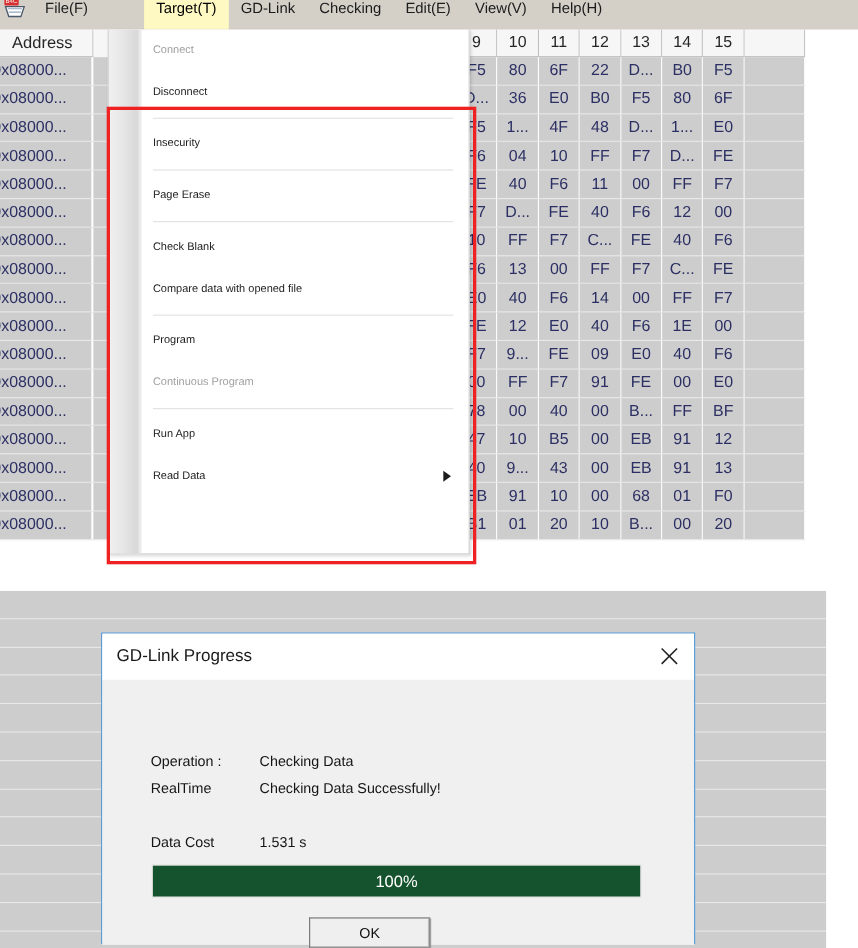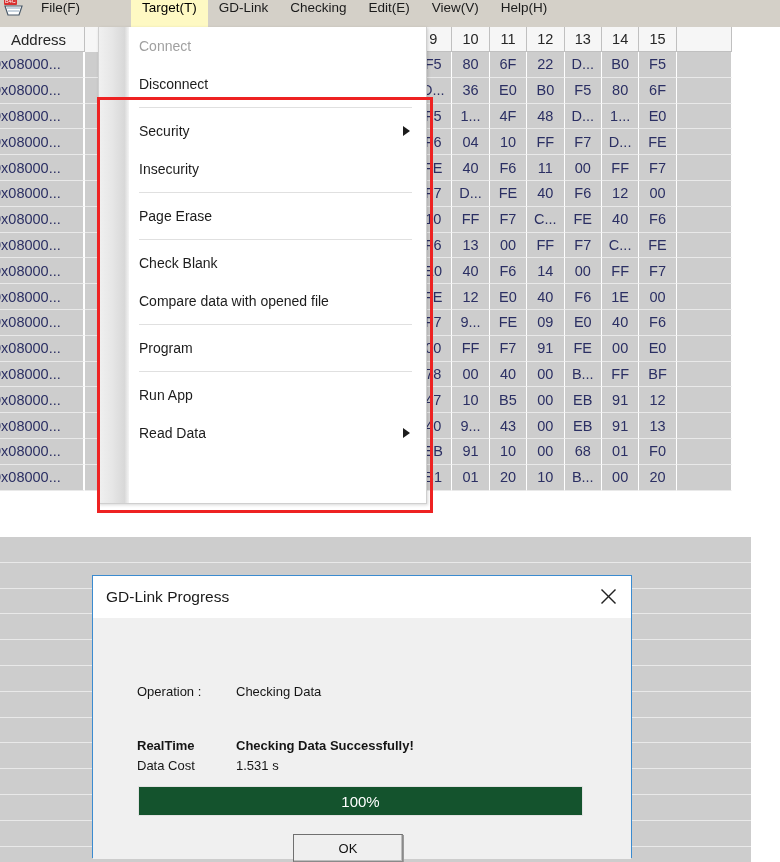--- a/index.html
+++ b/index.html
@@ -142,21 +142,21 @@
     position: absolute;
     left: 0; top: 0;
     width: 30px; height: 100%;
     background: linear-gradient(to right, #f0f0f0 0%, #e6e6e6 45%, #d8d8d8 85%, #f4f4f4 100%);
   }
   .mi {
     position: relative;
     height: 38px;
     line-height: 38px;
     padding-left: 40px;
-    font-size: 14px;
+    font-size: 10px;
     color: #1c1c1c;
     white-space: nowrap;
     z-index: 2;
   }
   .mi.disabled { color: #a0a0a0; }
   .mi .arrow {
     position: absolute;
     right: 16px; top: 50%;
     transform: translateY(-50%);
     width: 0; height: 0;
@@ -244,21 +244,21 @@
   }
   .field {
     position: absolute;
     font-size: 13px;
     color: #151515;
     white-space: nowrap;
   }
   .flabel { left: 44px; }
   .fvalue { left: 143px; }
   .row1 { top: 66px; }
-  .row2 { top: 120px; font-weight: bold; }
+  .row2 { top: 91px; }
   .row3 { top: 140px; }
 
   #progress-wrap {
     position: absolute;
     left: 45px; top: 168px;
     width: 445px; height: 30px;
     background: #e9e9e9;
     border: 1px solid #e2e2e2;
     box-sizing: border-box;
   }
@@ -273,21 +273,21 @@
     justify-content: center;
   }
   #progress-text {
     font-size: 15px;
     color: #ffffff;
     font-weight: 400;
   }
 
   #ok-button {
     position: absolute;
-    left: 200px; top: 216px;
+    left: 188px; top: 216px;
     width: 110px; height: 28px;
     background: #efefef;
     border: 1px solid #707070;
     border-right-color: #8a8a8a;
     border-bottom-color: #8a8a8a;
     box-shadow: inset -1px -1px 0 #bdbdbd, 1px 1px 0 #9a9a9a;
     box-sizing: border-box;
     display: flex;
     align-items: center;
     justify-content: center;
@@ -559,29 +559,29 @@
         </div>
       </div>
   </div>
 
   <div id="menu-panel">
     <div class="gutter"></div>
     <div id="menu-items">
         <div class="mi disabled"><span>Connect</span></div>
         <div class="mi"><span>Disconnect</span></div>
         <div class="msep"></div>
-        <div class="mi"><span>Security</span><span class="arrow"></span></div>
         <div class="mi"><span>Insecurity</span></div>
         <div class="msep"></div>
         <div class="mi"><span>Page Erase</span></div>
         <div class="msep"></div>
         <div class="mi"><span>Check Blank</span></div>
         <div class="mi"><span>Compare data with opened file</span></div>
         <div class="msep"></div>
         <div class="mi"><span>Program</span></div>
+        <div class="mi disabled"><span>Continuous Program</span></div>
         <div class="msep"></div>
         <div class="mi"><span>Run App</span></div>
         <div class="mi"><span>Read Data</span><span class="arrow"></span></div>
       </div>
   </div>
 
   <div id="red-box" style="border-color: rgb(238, 34, 34);"></div>
 </div>
 
 <div id="bottom-section">

